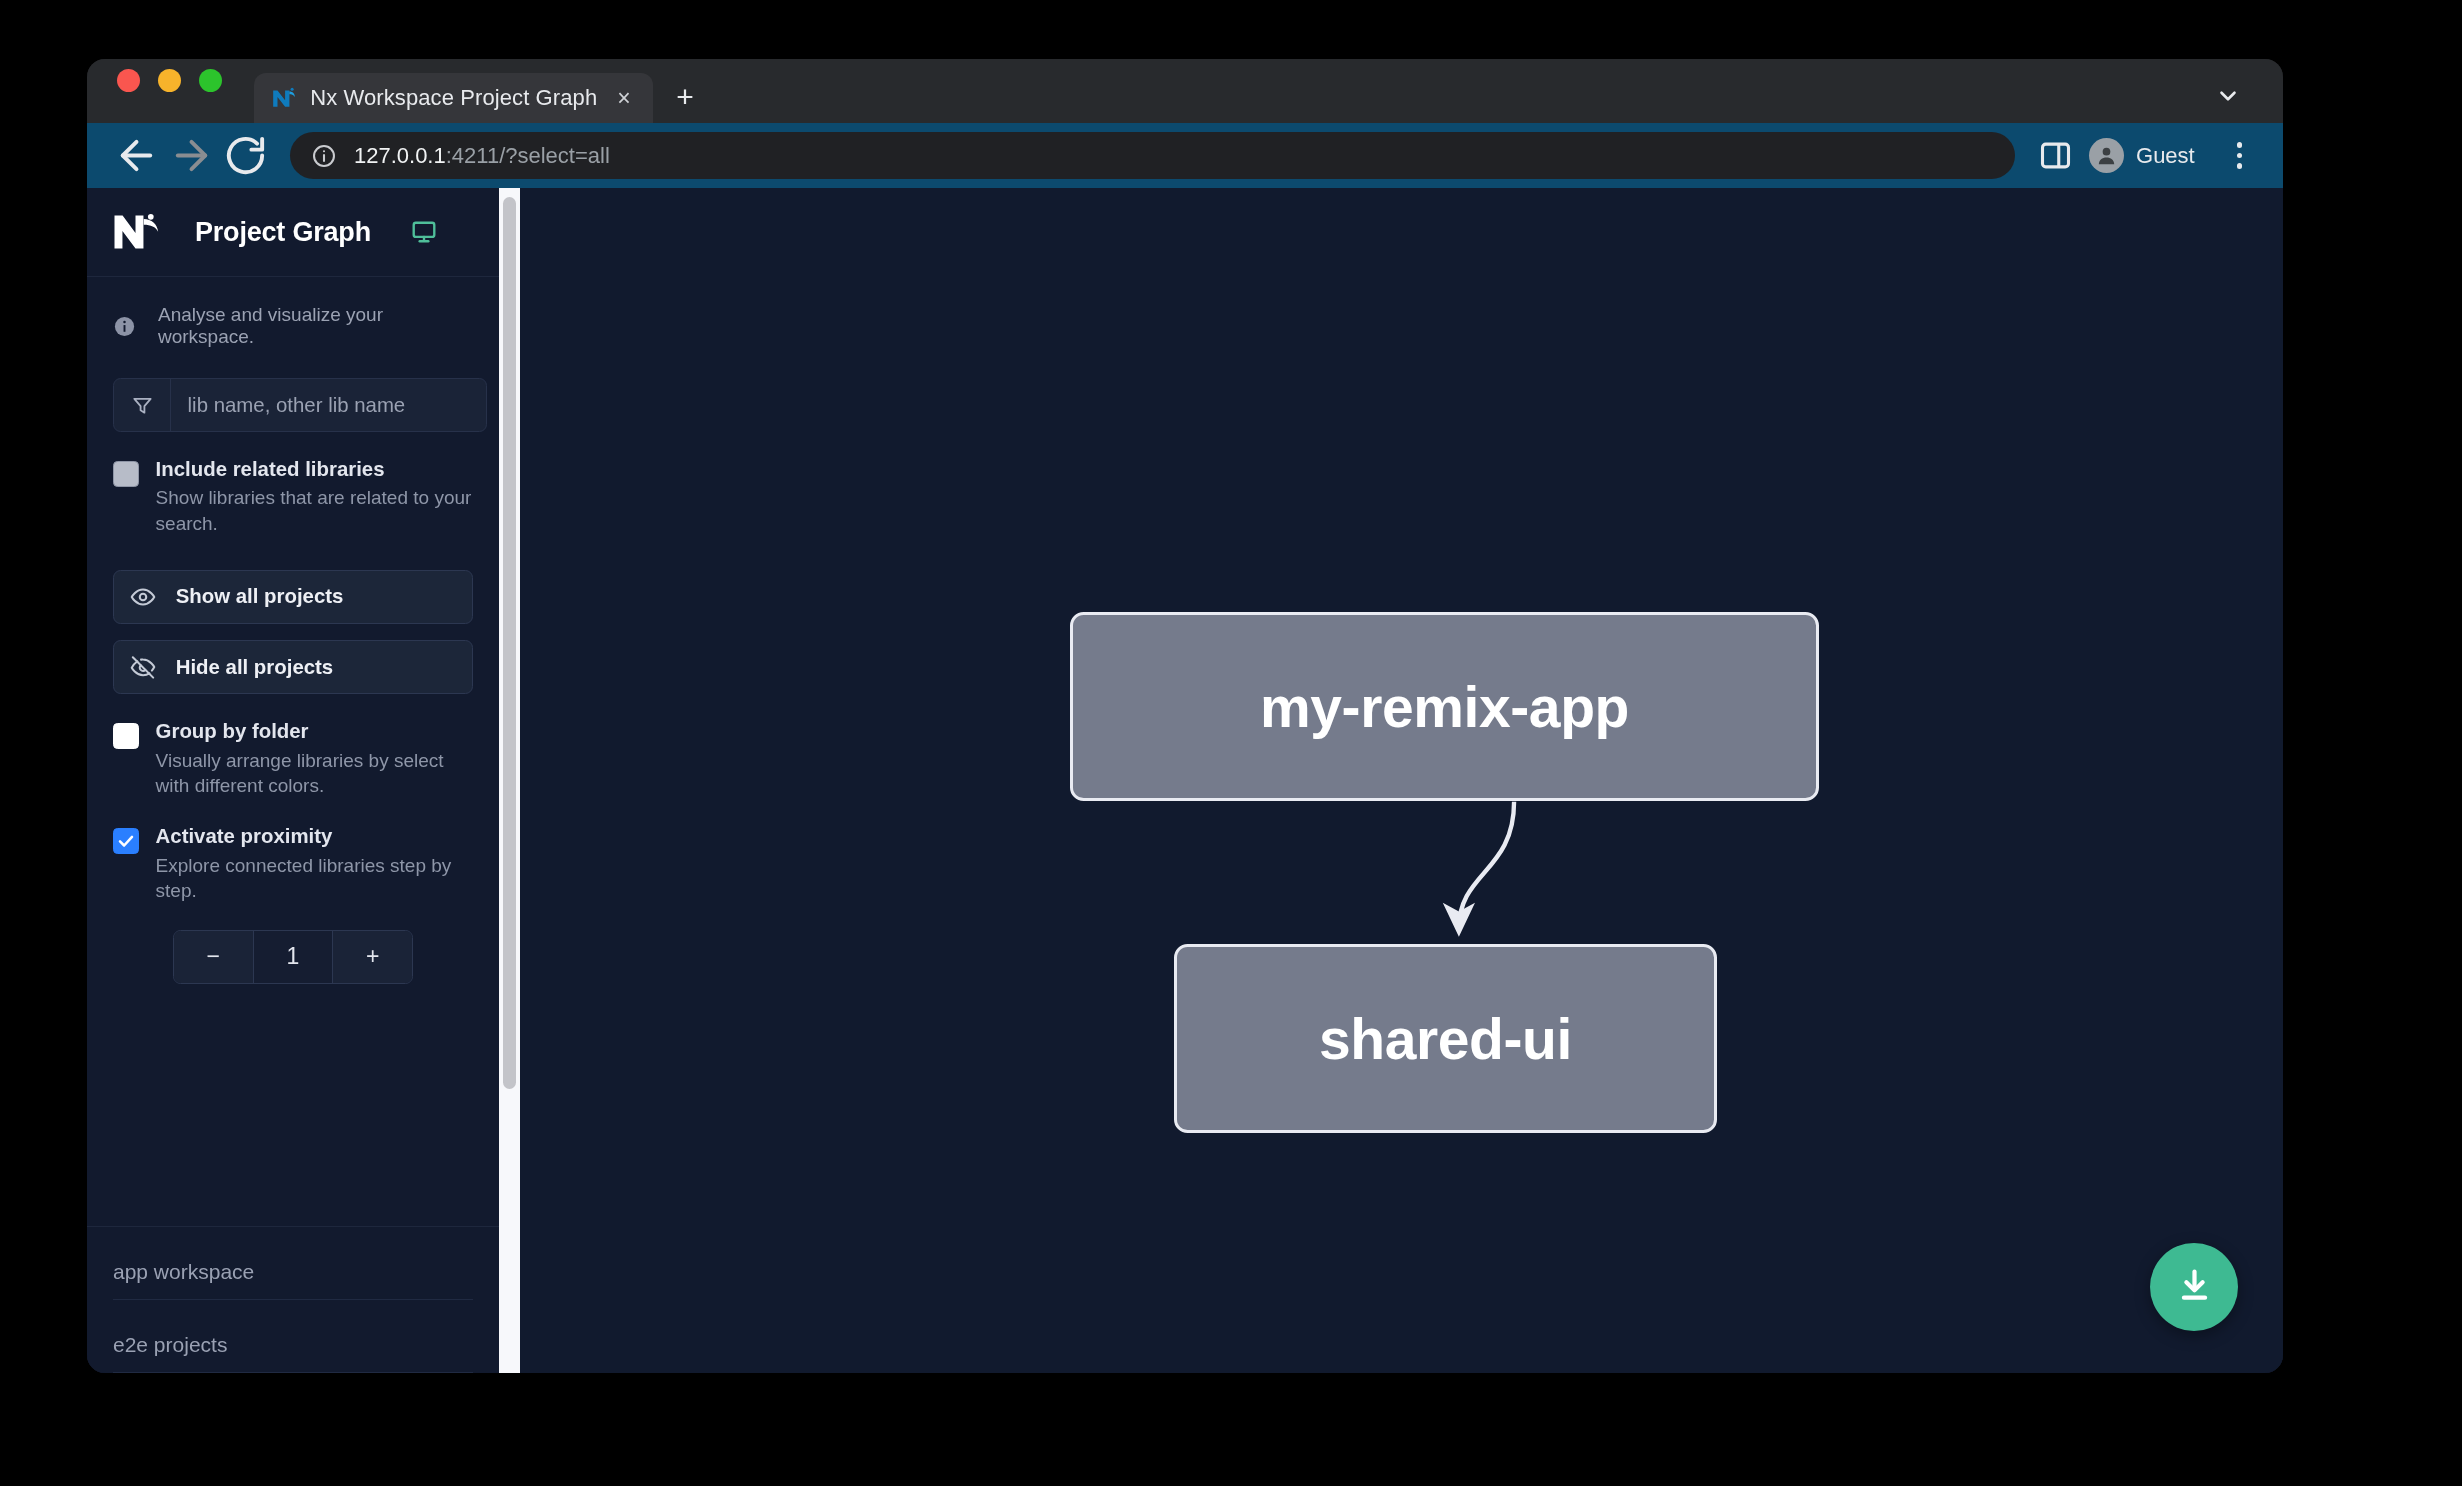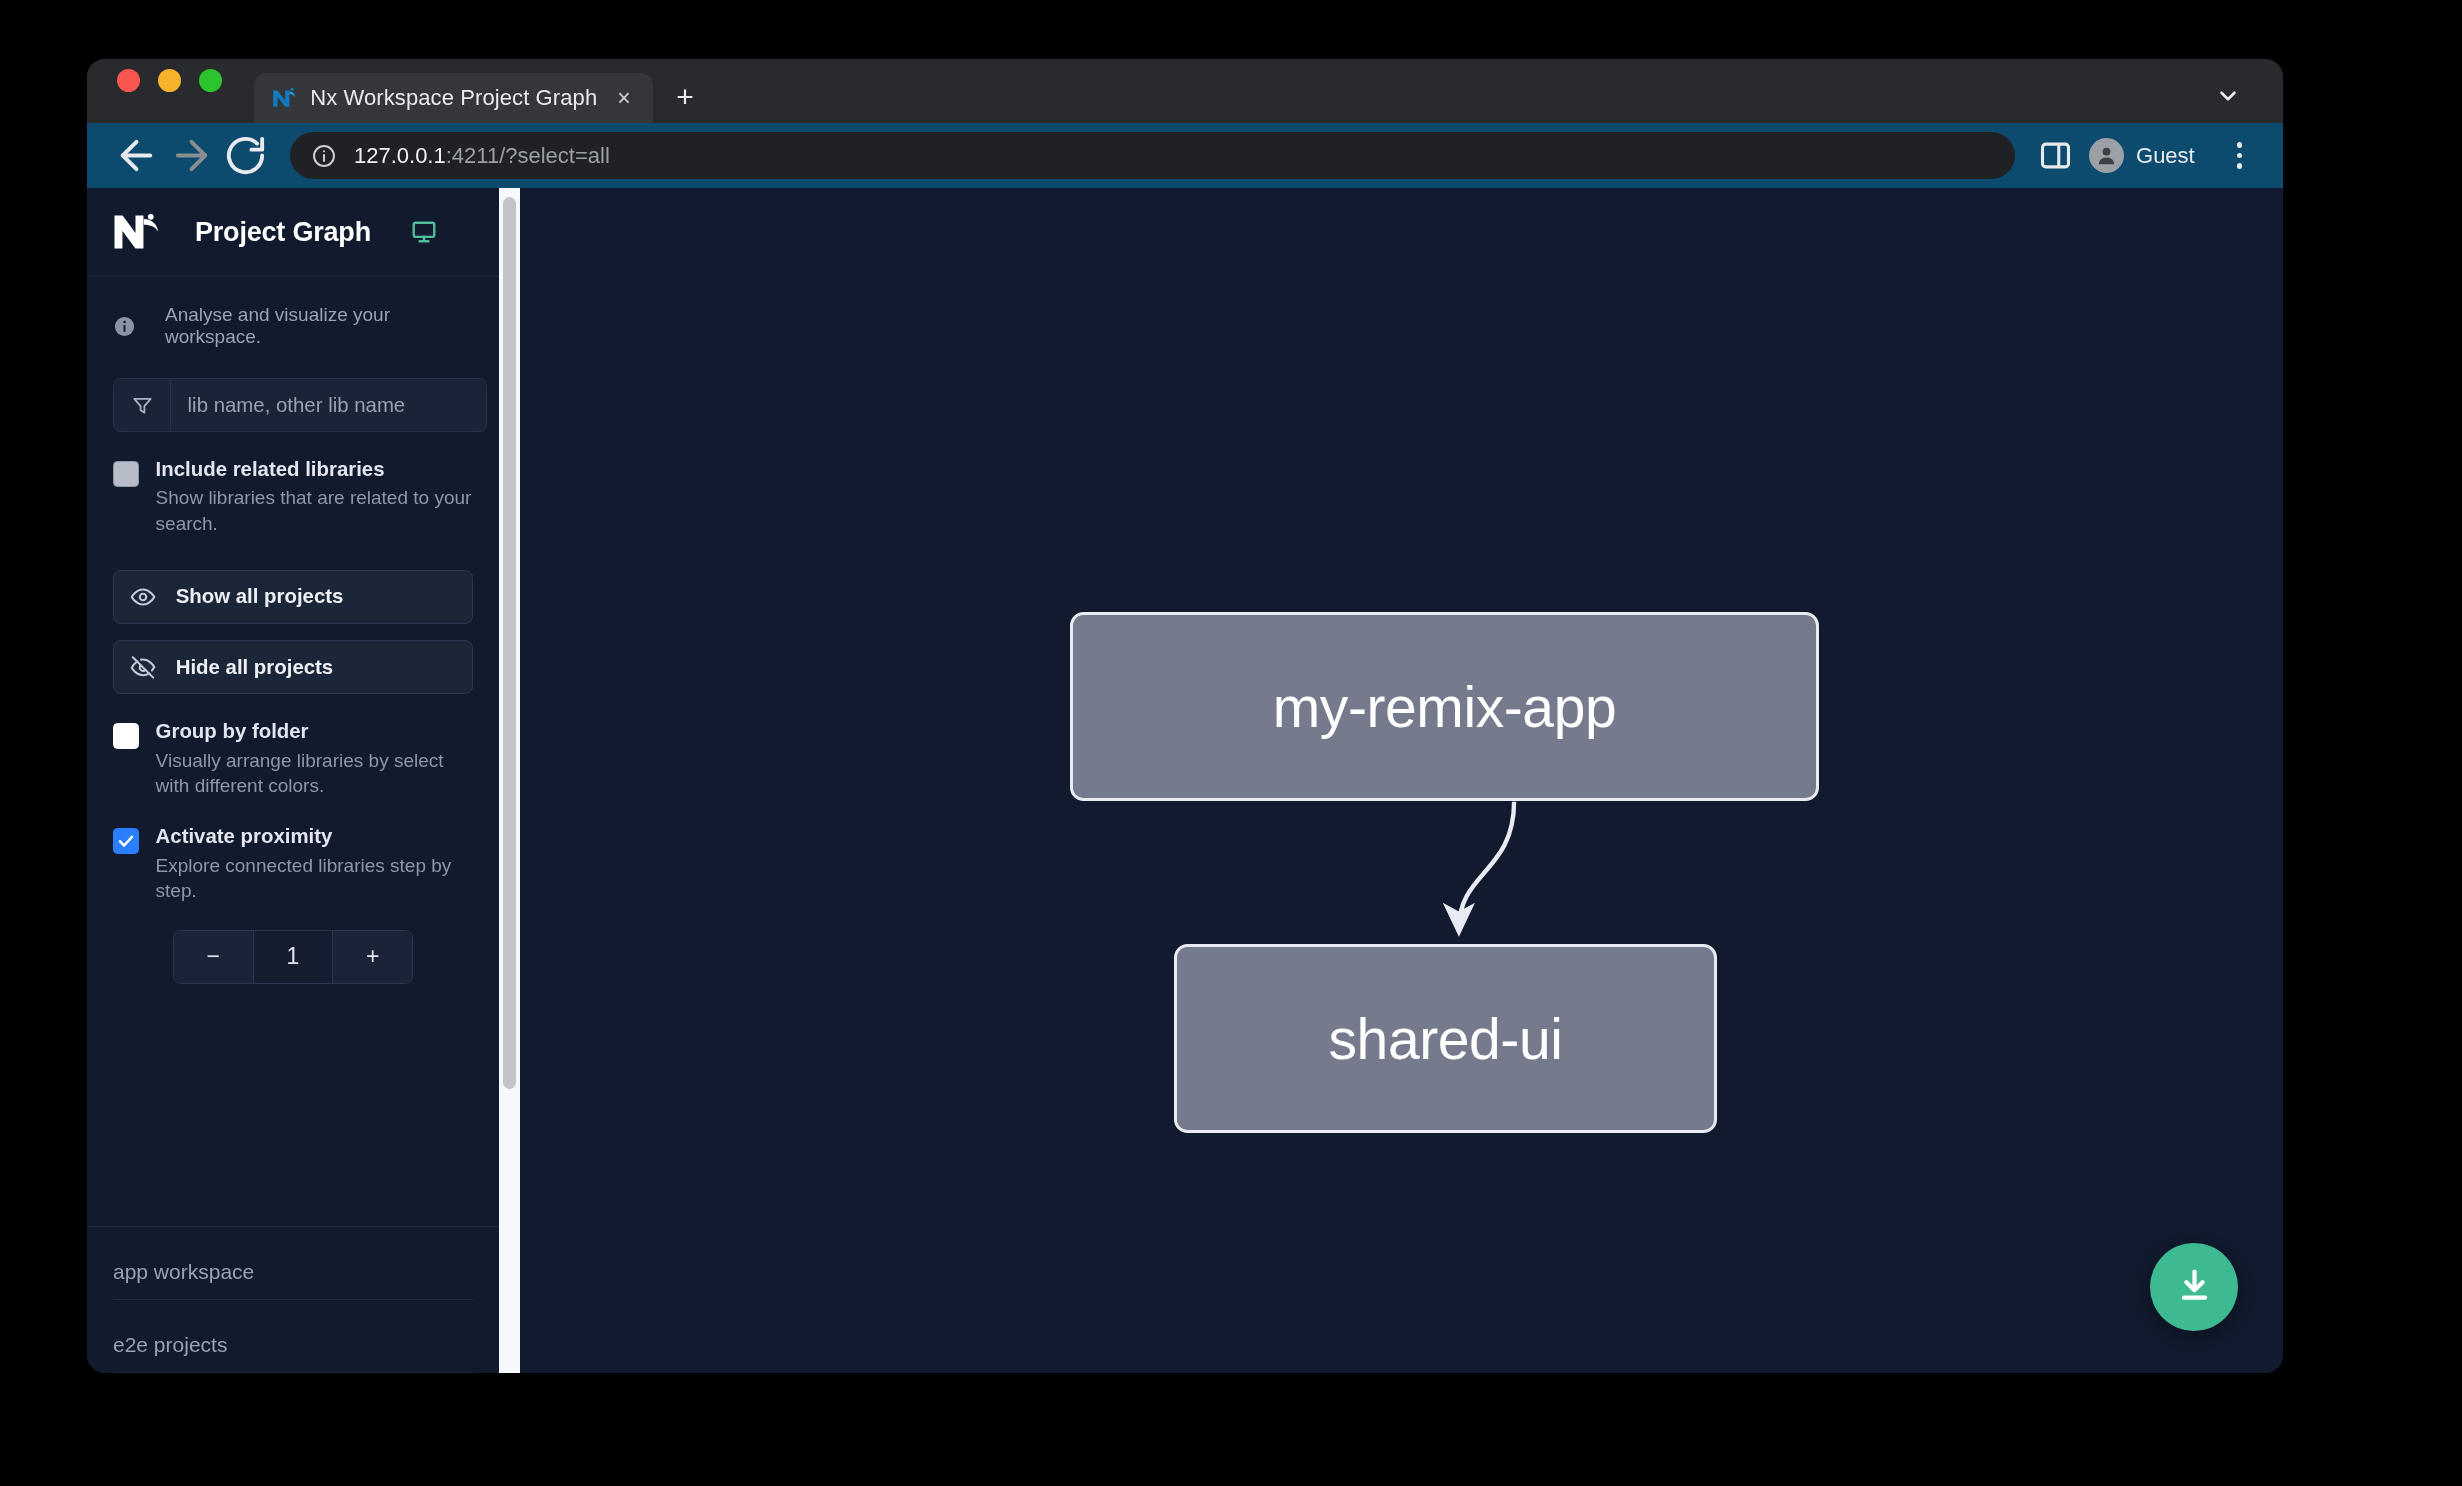--- a/index.html
+++ b/index.html
@@ -166,21 +166,21 @@
   .nx-logo { width: 51px; height: 36px; flex: none; }
   .app-title {
     color: #ffffff;
     font-size: 27px;
     font-weight: 700;
     letter-spacing: -0.2px;
   }
   .monitor-icon { width: 26px; height: 26px; color: #4fbf9a; margin-left: 9px; }
 
   .blurb {
-    display: flex; align-items: center; gap: 29px;
+    display: flex; align-items: center; gap: 22px;
     padding: 27px 26px 0 26px;
   }
   .blurb .i-icon { width: 23px; height: 23px; flex: none; color: #8c93a6; }
   .blurb-text { color: #9ba2b3; font-size: 19px; }
 
   .filter-box {
     margin: 30px 12px 0 26px;
     height: 54px;
     background: #1a2337;
     border: 0.8px solid #27314a;
@@ -285,20 +285,21 @@
     background: #c3c4c9;
     border-radius: 6.8px;
   }
 
   
   .canvas {
     flex: 1;
     position: relative;
     background: #111a2e;
     overflow: hidden;
+    font-weight: bold;
   }
   .graph-svg { position: absolute; inset: 0; width: 100%; height: 100%; }
 
   .node {
     position: absolute;
     background: #757b8c;
     border: 3.8px solid #e9ebf2;
     border-radius: 13.6px;
     display: flex;
     align-items: center;

